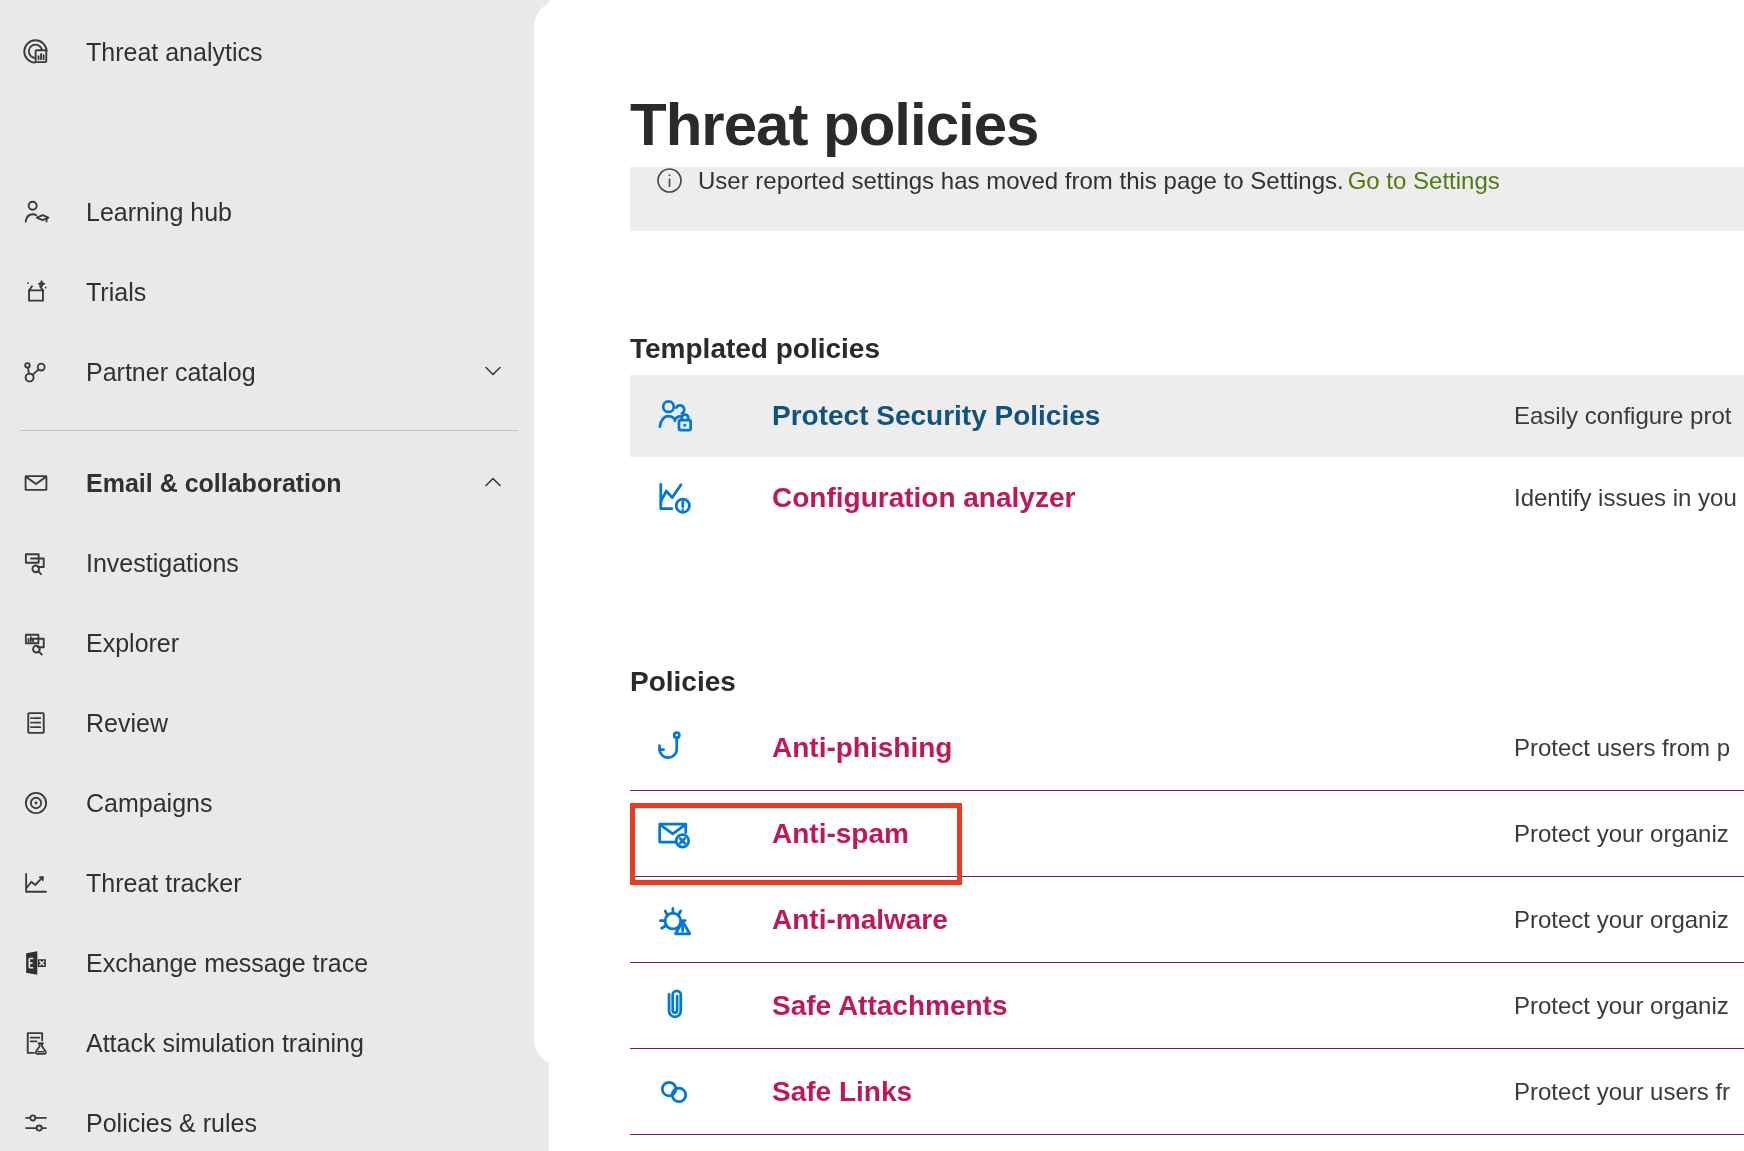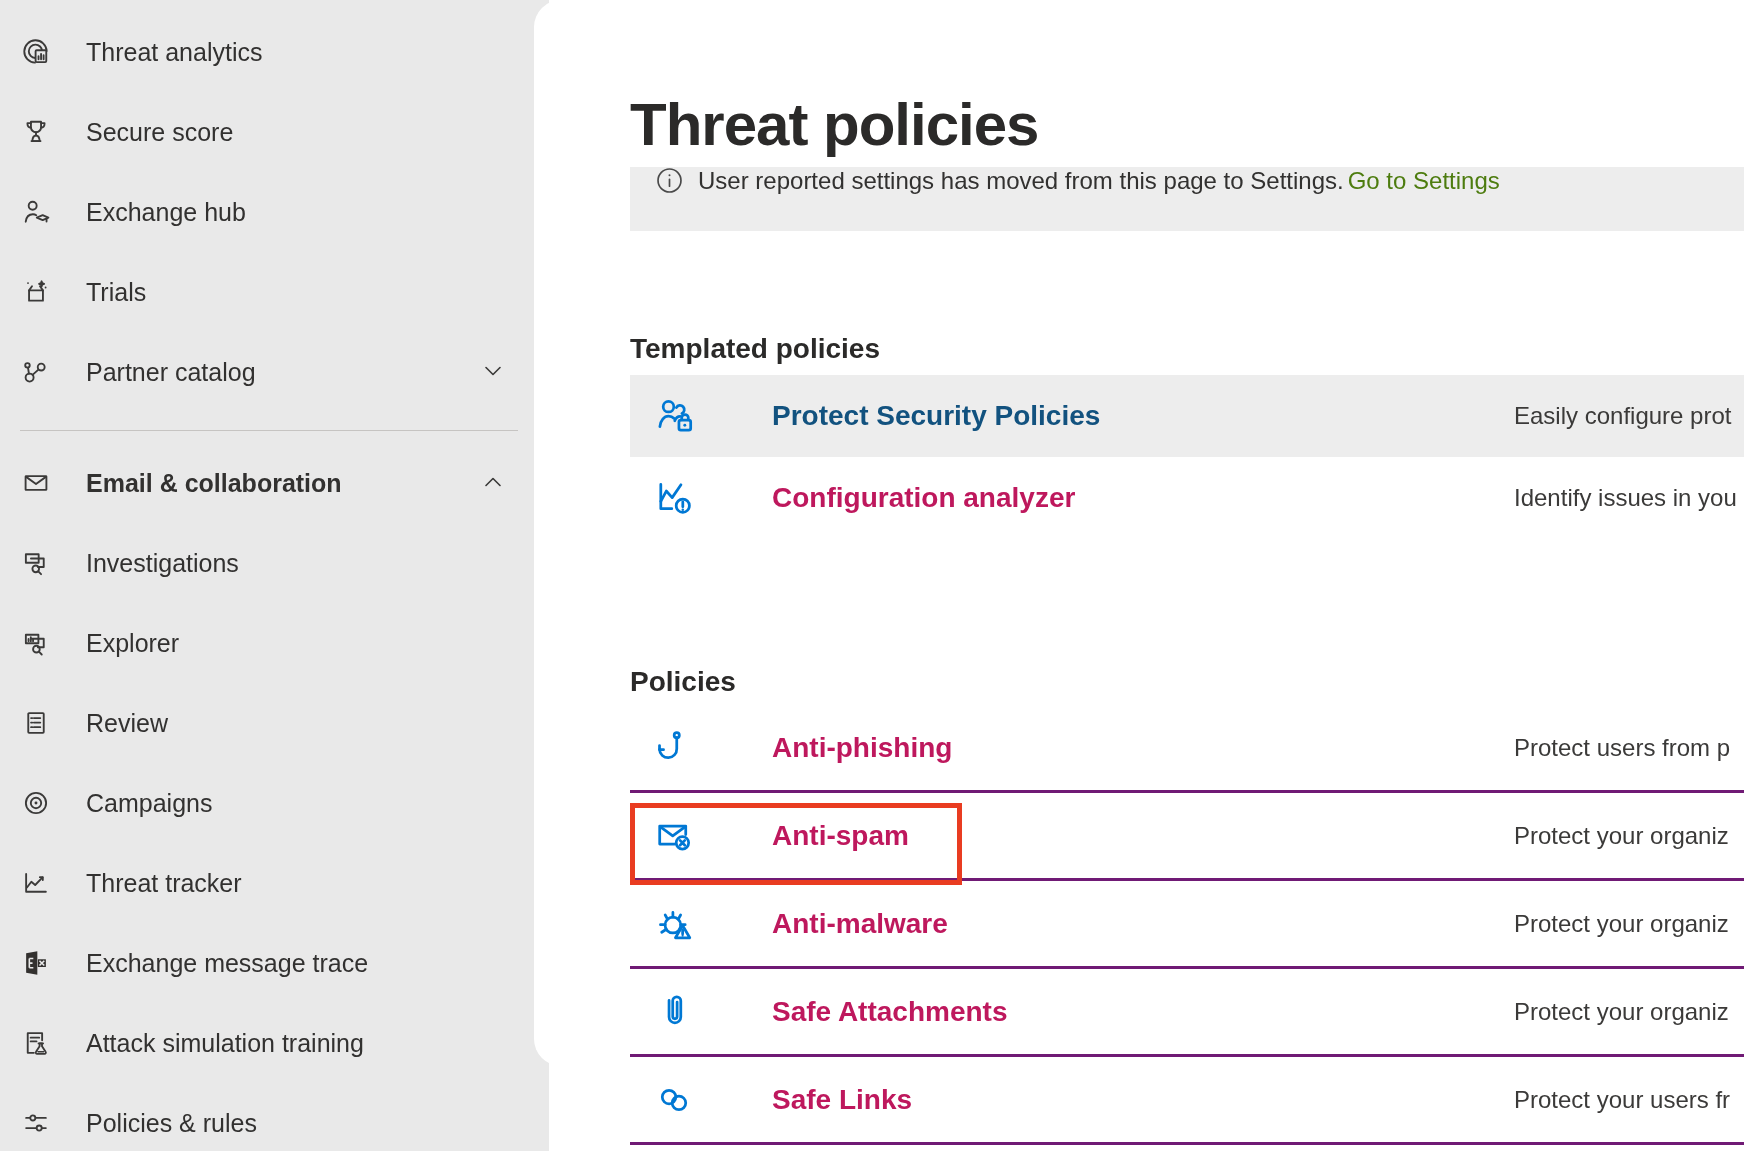--- a/index.html
+++ b/index.html
@@ -41,21 +41,21 @@
 
   .rowicon{position:absolute;left:22px;top:50%;transform:translateY(-50%);width:44px;height:44px;}
   .rowicon svg{width:44px;height:44px;display:block;}
   .rowlabel{position:absolute;left:142px;top:50%;transform:translateY(-50%);
             font-size:28px;font-weight:700;color:#be185d;white-space:nowrap;}
   #row-preset .rowlabel{color:#12527f;}
   .rowdesc{position:absolute;left:884px;top:50%;transform:translateY(-50%);
            font-size:24px;color:#3b3a39;white-space:nowrap;}
 
   #policy-list{position:absolute;left:96px;right:0;top:705px;}
-  .prow{position:relative;height:85px;border-bottom:3px solid #701a75;cursor:pointer;}
+  .prow{position:relative;height:85px;border-bottom:1px solid #701a75;cursor:pointer;}
 
   #annotation-box{position:absolute;left:96px;top:803px;width:322px;height:72px;
                   border:5px solid #e93c21;pointer-events:none;}
 
   svg{overflow:visible;}
   .dk{stroke:#3b3a39;fill:none;stroke-width:1.4;stroke-linecap:round;stroke-linejoin:round;}
   .bl{stroke:#0078d4;fill:none;stroke-width:1.5;stroke-linecap:round;stroke-linejoin:round;}
 </style>
 </head>
 <body>
@@ -71,47 +71,33 @@
               <path d="M20 11.2a8.4 8.4 0 1 0-8.8 8.8"></path>
               <path d="M16.6 11.3a5 5 0 1 0-5.2 5.2"></path>
               <rect x="11.7" y="10.7" width="8" height="8.9" rx=".8" fill="#e9e9e9"></rect>
               <path d="M13.9 17.4v-2.2M15.8 17.4v-4M17.7 17.4v-3"></path>
             </g>
           </svg>
       </span>
       <span class="slabel">Threat analytics</span>
     </div>
 
-    <div class="srow" style="top:92px">
-      <span class="sicon">
-        <svg viewBox="0 0 24 24">
-            <g class="dk">
-              <path d="M8.2 4.3h7.6v4.1a3.8 3.8 0 0 1-7.6 0z"></path>
-              <path d="M8.2 5.3H5.6v.6a3 3 0 0 0 2.7 3M15.8 5.3h2.6v.6a3 3 0 0 1-2.7 3"></path>
-              <path d="M12 12.2v2.4"></path>
-              <path d="M9.2 18.8c.2-2.4 1.3-4.2 2.8-4.2s2.6 1.8 2.8 4.2z"></path>
-              <path d="M8.6 18.8h6.8"></path>
-            </g>
-          </svg>
-      </span>
-      <span class="slabel">Secure score</span>
-    </div>
 
     <div class="srow" style="top:172px">
       <span class="sicon">
         <svg viewBox="0 0 24 24">
             <g class="dk">
               <circle cx="9.5" cy="7.3" r="3"></circle>
               <path d="M4.3 19.3c.4-3.4 2.5-5.6 5.4-5.6.9 0 1.8.2 2.5.7"></path>
               <path d="M12.6 16.2l4.4-1.9 4.3 1.9-4.3 1.9z"></path>
               <path d="M19.9 16.7v2.5"></path>
             </g>
           </svg>
       </span>
-      <span class="slabel">Exchange hub</span>
+      <span class="slabel">Learning hub</span>
     </div>
 
     <div class="srow" style="top:252px">
       <span class="sicon">
         <svg viewBox="0 0 24 24">
             <g class="dk">
               <path d="M6.8 10.8h10.4v7.7H6.8z"></path>
               <path d="M6.8 10.8L9 7.7M17.2 10.8L15 7.7"></path>
               <path d="M16.2 4l.5 1.4 1.4.5-1.4.5-.5 1.4-.5-1.4-1.4-.5 1.4-.5z"></path>
               <circle cx="6" cy="5.3" r=".7" fill="#3b3a39" stroke="none"></circle>

